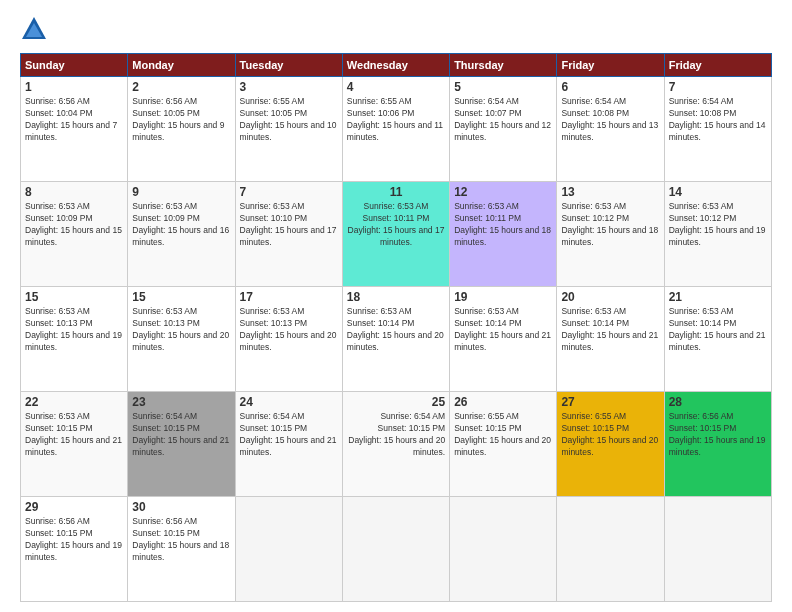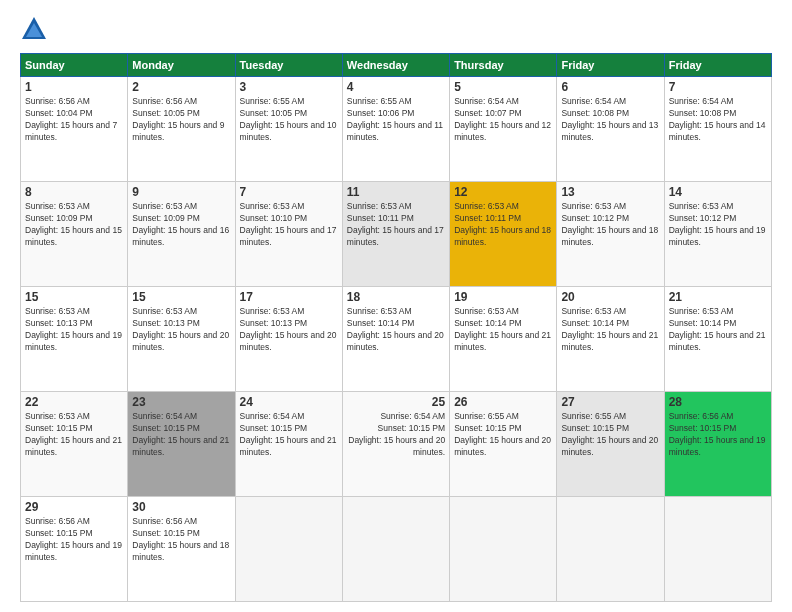--- a/index.html
+++ b/index.html
@@ -62,21 +62,21 @@
       color: #555;
     }
     .calendar {
       flex: 1;
       border: 1px solid #ccc;
       border-collapse: collapse;
       width: 100%;
       table-layout: fixed;
     }
     .calendar th {
-      background: #15803d;
+      background: #7f1d1d;
       color: white;
       font-size: 11px;
       font-weight: bold;
       padding: 5px 4px;
       border: 1px solid #1a5fa8;
       text-align: left;
     }
     .calendar td {
       border: 1px solid #ccc;
       vertical-align: top;
@@ -175,25 +175,25 @@
             <div class="day-info">Sunrise: 6:53 AM<br>Sunset: 10:09 PM<br>Daylight: 15 hours and 15 minutes.</div>
           </td>
           <td style="background: rgb(249, 249, 249);">
             <span class="day-number">9</span>
             <div class="day-info">Sunrise: 6:53 AM<br>Sunset: 10:09 PM<br>Daylight: 15 hours and 16 minutes.</div>
           </td>
           <td style="background: rgb(249, 249, 249);">
             <span class="day-number">7</span>
             <div class="day-info">Sunrise: 6:53 AM<br>Sunset: 10:10 PM<br>Daylight: 15 hours and 17 minutes.</div>
           </td>
-          <td style="background: #e5e5e5;">
+          <td style="background: #5eead4; text-align: center;">
             <span class="day-number">11</span>
             <div class="day-info">Sunrise: 6:53 AM<br>Sunset: 10:11 PM<br>Daylight: 15 hours and 17 minutes.</div>
           </td>
-          <td style="background: #eab308;">
+          <td style="background: #c4b5fd;">
             <span class="day-number">12</span>
             <div class="day-info">Sunrise: 6:53 AM<br>Sunset: 10:11 PM<br>Daylight: 15 hours and 18 minutes.</div>
           </td>
           <td style="background: rgb(249, 249, 249);">
             <span class="day-number">13</span>
             <div class="day-info">Sunrise: 6:53 AM<br>Sunset: 10:12 PM<br>Daylight: 15 hours and 18 minutes.</div>
           </td>
           <td style="background: rgb(249, 249, 249);">
             <span class="day-number">14</span>
             <div class="day-info">Sunrise: 6:53 AM<br>Sunset: 10:12 PM<br>Daylight: 15 hours and 19 minutes.</div>
@@ -243,21 +243,21 @@
             <div class="day-info">Sunrise: 6:54 AM<br>Sunset: 10:15 PM<br>Daylight: 15 hours and 21 minutes.</div>
           </td>
           <td style="background: rgb(249, 249, 249); text-align: right;">
             <span class="day-number">25</span>
             <div class="day-info">Sunrise: 6:54 AM<br>Sunset: 10:15 PM<br>Daylight: 15 hours and 20 minutes.</div>
           </td>
           <td style="background: rgb(249, 249, 249);">
             <span class="day-number">26</span>
             <div class="day-info">Sunrise: 6:55 AM<br>Sunset: 10:15 PM<br>Daylight: 15 hours and 20 minutes.</div>
           </td>
-          <td style="background: #e5e5e5;">
+          <td style="background: #eab308;">
             <span class="day-number">27</span>
             <div class="day-info">Sunrise: 6:55 AM<br>Sunset: 10:15 PM<br>Daylight: 15 hours and 20 minutes.</div>
           </td>
           <td style="background: #22c55e;">
             <span class="day-number">28</span>
             <div class="day-info">Sunrise: 6:56 AM<br>Sunset: 10:15 PM<br>Daylight: 15 hours and 19 minutes.</div>
           </td>
         </tr>
         <tr>
           <td>

